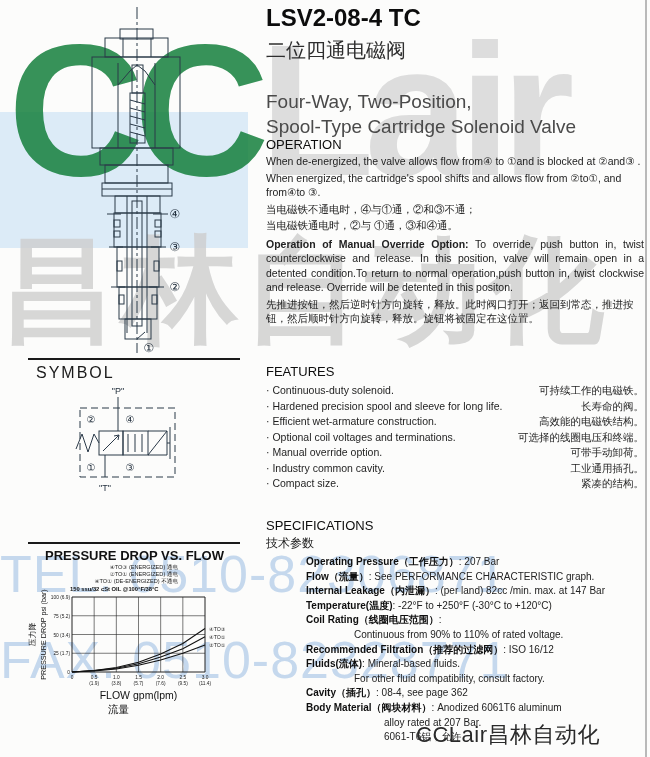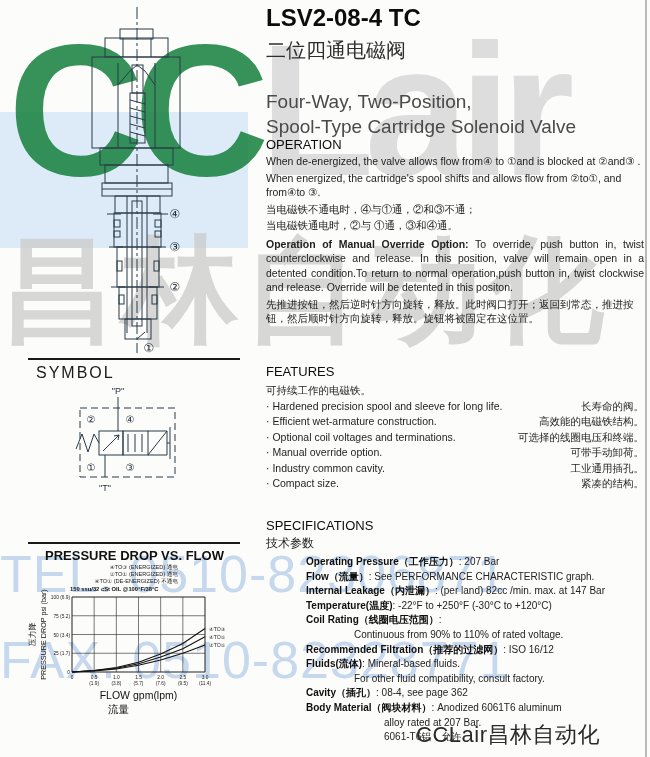--- a/index.html
+++ b/index.html
@@ -271,20 +271,21 @@
       <div class="body-text">当电磁铁不通电时，④与①通，②和③不通；</div>
       <div class="body-text">当电磁铁通电时，②与 ①通，③和④通。</div>
       <div class="body-text justify gap-top"><span class="bold-lead">Operation of Manual Override Option:</span><span> To override, push button in, twist counterclockwise and release. In this position, valve will remain open in a detented condition.To return to normal operation,push button in, twist clockwise and release. Override will be detented in this positon.</span></div>
       <div class="body-text">先推进按钮，然后逆时针方向旋转，释放。此时阀口打开；返回到常态，推进按钮，然后顺时针方向旋转，释放。旋钮将被固定在这位置。</div>
     </div>
 
     <div class="rsec sec-features">
       <div class="sec-head">FEATURES</div>
       <div class="feat-list" id="features-list">
           <div class="feat-row">
+            <span class="feat-en">· Continuous-duty solenoid.</span>
             <span class="feat-zh">可持续工作的电磁铁。</span>
           </div>
           <div class="feat-row">
             <span class="feat-en">· Hardened precision spool and sleeve for long life.</span>
             <span class="feat-zh">长寿命的阀。</span>
           </div>
           <div class="feat-row">
             <span class="feat-en">· Efficient wet-armature construction.</span>
             <span class="feat-zh">高效能的电磁铁结构。</span>
           </div>

